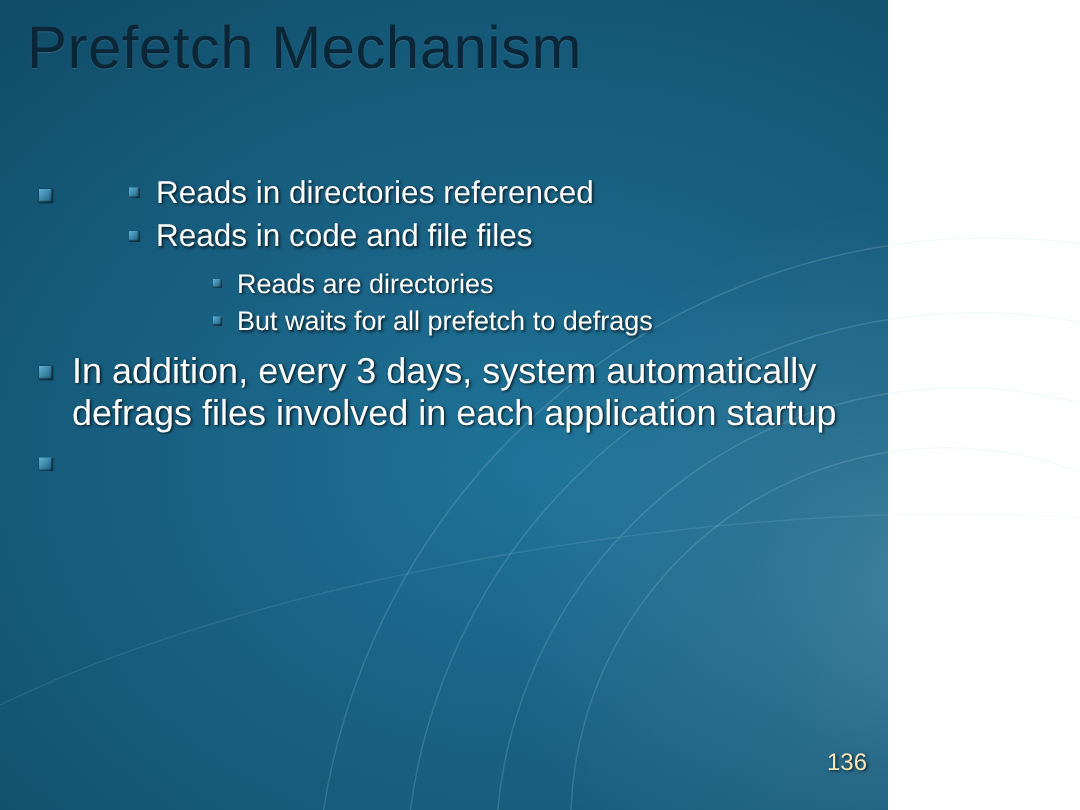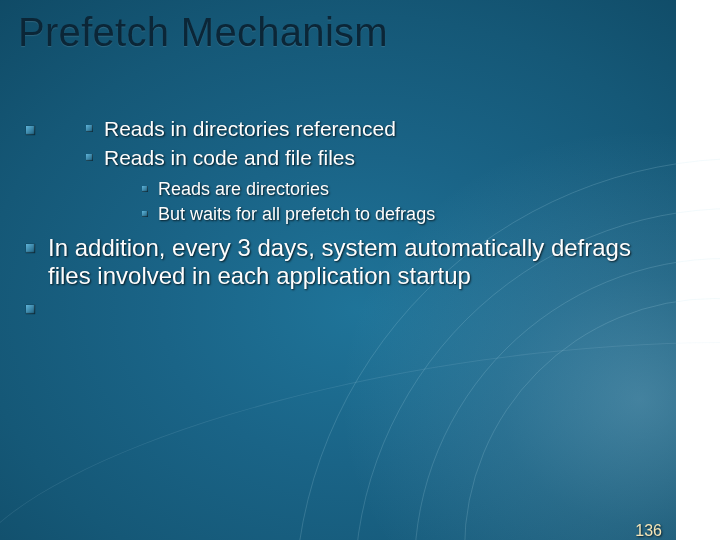--- a/index.html
+++ b/index.html
@@ -5,21 +5,21 @@
   html, body {
     margin: 0;
     padding: 0;
     width: 720px;
     height: 540px;
     overflow: hidden;
     font-family: Arial, Helvetica, sans-serif;
   }
   .slide {
     position: relative;
-    width: 676px;
+    width: 592px;
     height: 540px;
     background:
       radial-gradient(ellipse 500px 450px at 640px 400px,
         rgba(170, 215, 235, 0.30) 0%,
         rgba(170, 215, 235, 0.12) 28%,
         rgba(0,0,0,0) 60%),
       radial-gradient(ellipse 900px 700px at 360px 310px,
         #1f7499 0%,
         #1a6487 22%,
         #155877 42%,
@@ -128,21 +128,21 @@
     top: 8px;
     width: 6px;
     height: 6px;
     background: linear-gradient(135deg, #5fb4d9 0%, #1a5a78 100%);
     box-shadow: inset -1px -1px 1px rgba(0,0,0,0.5);
   }
 
   .pagenum {
     position: absolute;
     right: 14px;
-    bottom: 0;
+    bottom: 22px;
     font-size: 16px;
     color: #f5e6b8;
     text-shadow: 1px 1px 2px rgba(0,0,0,0.7);
   }
 </style>
 </head>
 <body>
 
 <div class="slide">
 

